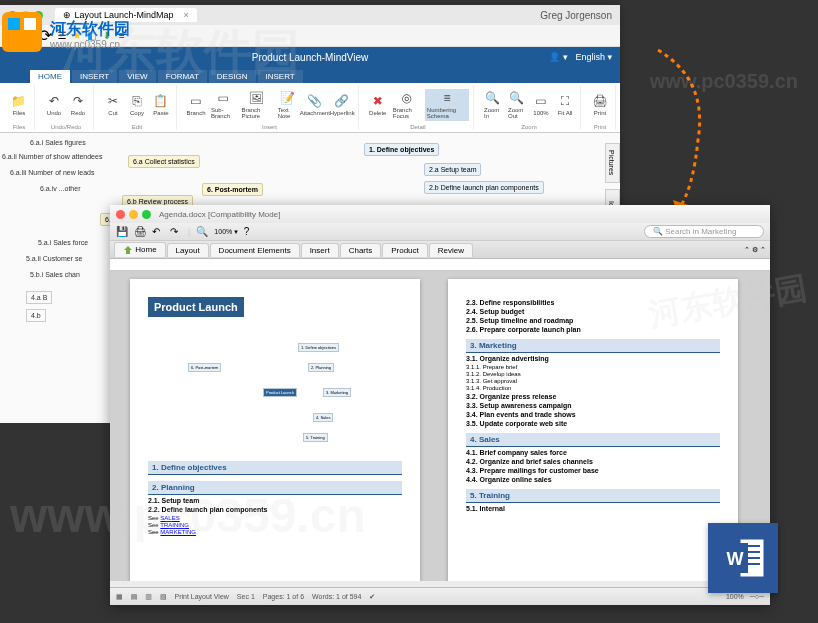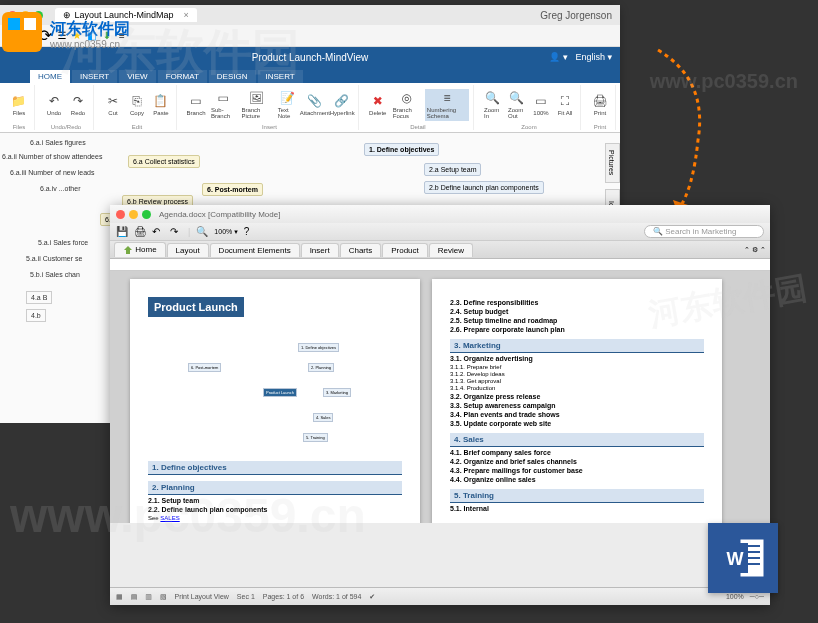--- a/index.html
+++ b/index.html
@@ -49,21 +49,21 @@
 .word-top .traffic{margin-right:8px}
 .word-title{flex:1;}
 .quick{height:18px;background:linear-gradient(#f0f0f0,#e0e0e0);display:flex;align-items:center;padding:0 6px;gap:6px;font-size:9px;border-bottom:1px solid #ccc}
 .quick .ico{width:12px;height:12px;font-size:10px}
 .search-doc{margin-left:auto;background:#fff;border:1px solid #bbb;border-radius:10px;padding:1px 8px;font-size:8px;color:#999;width:120px}
 .word-tabs{height:18px;background:linear-gradient(#e8e8e8,#d8d8d8);display:flex;align-items:center;padding:0 4px;gap:1px;font-size:8px;border-bottom:1px solid #bbb}
 .word-tabs .wt{padding:2px 8px;background:#f5f5f5;border:1px solid #ccc;border-bottom:none;border-radius:3px 3px 0 0}
 .word-tabs .wt svg{width:10px;height:10px;vertical-align:middle}
 .ruler{height:12px;background:#fff;border-bottom:1px solid #ccc}
 
-.doc-area{height:252px;background:#d0d0d0;display:flex;gap:12px;padding:8px 20px;overflow:hidden}
+.doc-area{height:310px;background:#d0d0d0;display:flex;gap:28px;padding:8px 20px;overflow:hidden}
 .page{width:290px;height:340px;background:#fff;box-shadow:0 1px 4px rgba(0,0,0,.3);padding:18px;font-size:7px}
 .doc-title{background:#2a5a8a;color:#fff;padding:4px 6px;font-weight:bold;font-size:11px;margin-bottom:8px;display:inline-block}
 .mini-map{height:120px;position:relative;margin:8px 0}
 .mini-node{position:absolute;font-size:4px;padding:1px 2px;background:#e8f0f8;border:1px solid #b8c5d6;white-space:nowrap}
 .mini-node.center{background:#2a6496;color:#fff}
 .section-hdr{background:#d6e2f0;border-bottom:1px solid #2a5a8a;padding:2px 4px;font-weight:bold;font-size:8px;margin-top:6px;color:#2a5a8a}
 .doc-line{font-size:7px;margin:2px 0;font-weight:bold}
 .doc-sub{font-size:6px;margin:1px 0}
 .see-link{font-size:6px;color:#00f;text-decoration:underline}
 

